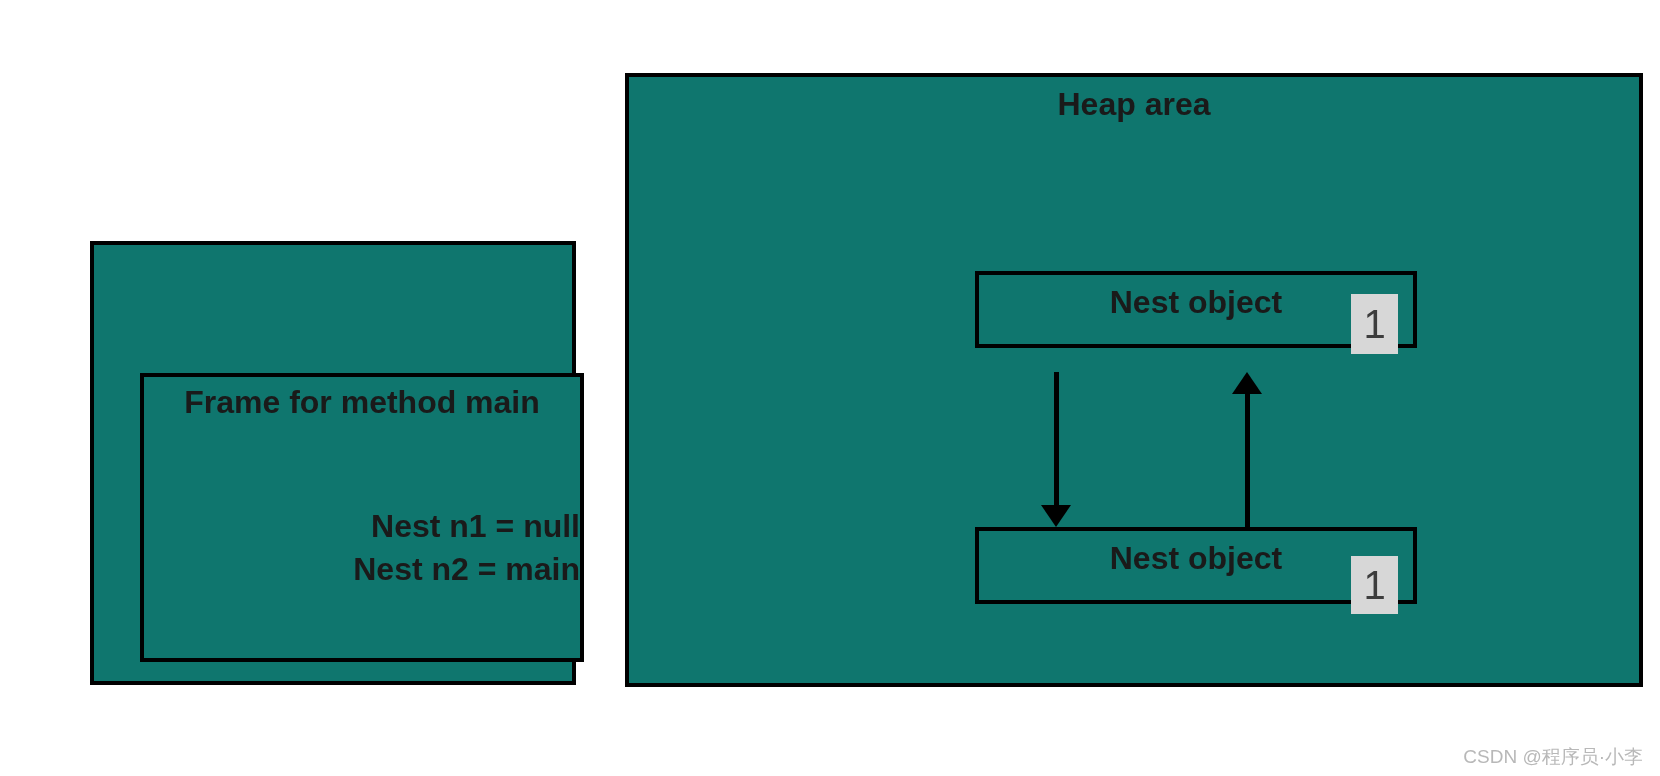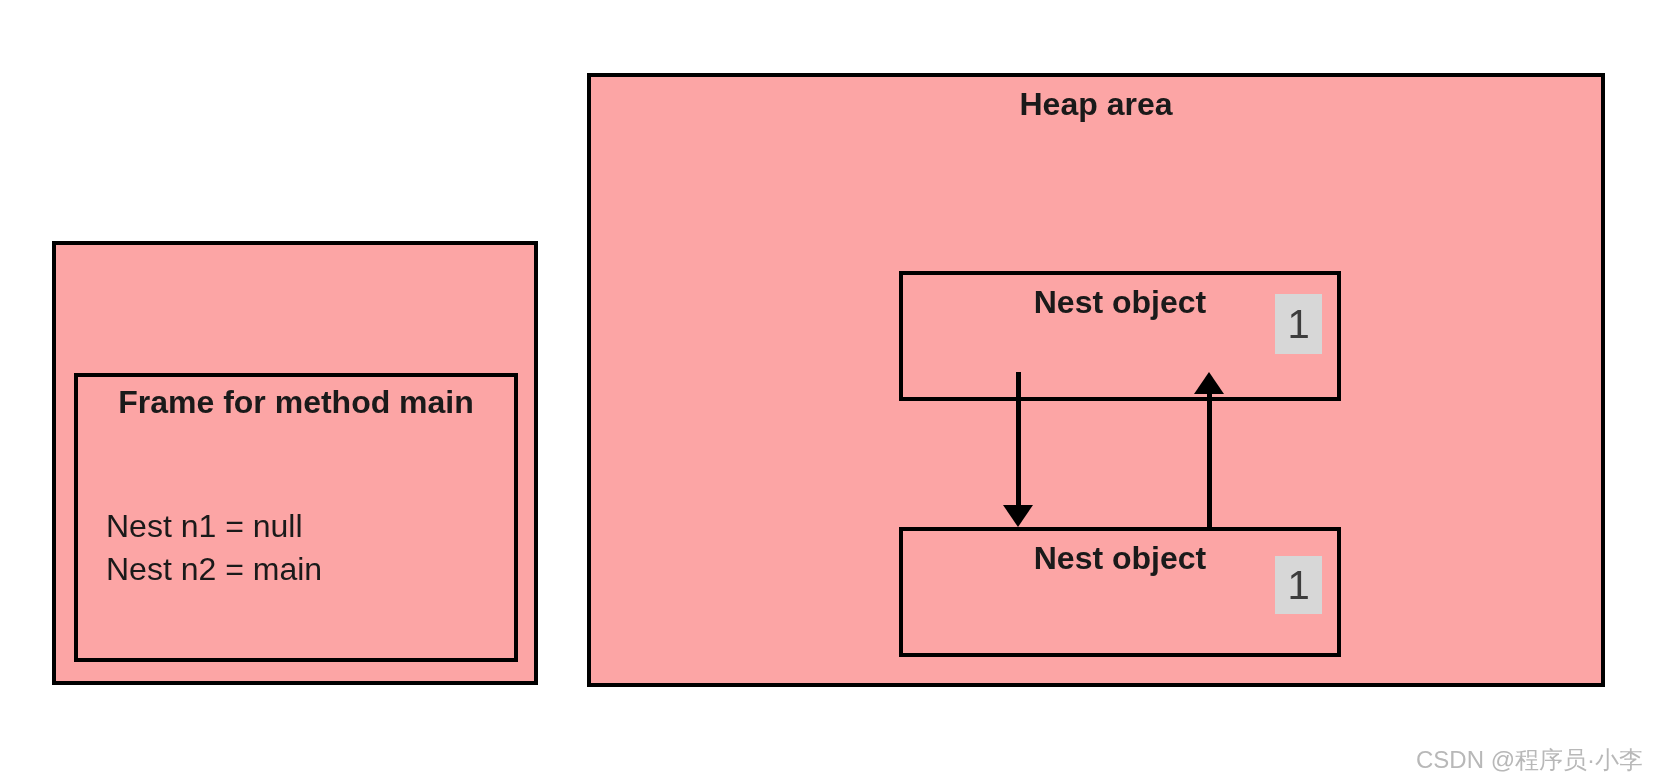--- a/index.html
+++ b/index.html
@@ -10,56 +10,57 @@
   body {
     position: relative;
     width: 1660px;
     height: 776px;
     overflow: hidden;
     font-family: "Liberation Sans", sans-serif;
     color: #1a1a1a;
   }
   .box {
     position: absolute;
-    background: #fca5a5;
+    background: #0f766e;
     border: 4px solid #000000;
     box-sizing: border-box;
+    margin-left: 38px;
   }
   .diagram-title {
     position: absolute;
     left: 0;
     right: 0;
     text-align: center;
     font-size: 32px;
     font-weight: 700;
     line-height: 1.1;
     white-space: nowrap;
   }
   
   #stack-box   { left: 52px;  top: 241px; width: 486px; height: 444px; }
   #stack-title { top: 8px; }
-  #frame-box   { left: 18px;  top: 128px; width: 444px; height: 289px; }
+  #frame-box   { left: 8px;  top: 128px; width: 444px; height: 289px; }
   #frame-title { top: 8px; }
   .var-line {
     position: absolute;
     left: 0;
     right: 0;
-    text-align: left;
+    text-align: right;
     font-size: 32px;
-    font-weight: 400;
+    font-weight: 700;
     white-space: nowrap;
     padding-left: 28px;
   }
   #var-line-1 { top: 131px; }
   #var-line-2 { top: 174px; }
 
   
   #heap-box   { left: 587px; top: 73px; width: 1018px; height: 614px; }
   #heap-title { top: 10px; }
-  .nest-box   { left: 308px; width: 442px; height: 130px; }
+  .nest-box   { left: 308px; width: 442px; height: 77px; }
   #nest-box-1 { top: 194px; }
   #nest-box-2 { top: 450px; }
   .nest-label {
     position: absolute;
     left: 0;
     right: 0;
     top: 9px;
     text-align: center;
     font-size: 32px;
     font-weight: 700;
@@ -104,21 +105,21 @@
   #arrow-down .shaft { top: 0; height: 134px; }
   #arrow-down .head  { bottom: 0; border-top: 22px solid #000000; }
   #arrow-up .shaft   { bottom: 0; height: 134px; }
   #arrow-up .head    { top: 0; border-bottom: 22px solid #000000; }
 
   
   #watermark {
     position: absolute;
     right: 17px;
     top: 744px;
-    font-size: 24px;
+    font-size: 19px;
     font-weight: 400;
     color: #b8b8b8;
     white-space: nowrap;
   }
 </style>
 </head>
 <body>
 
 <div class="box" id="stack-box">
 

